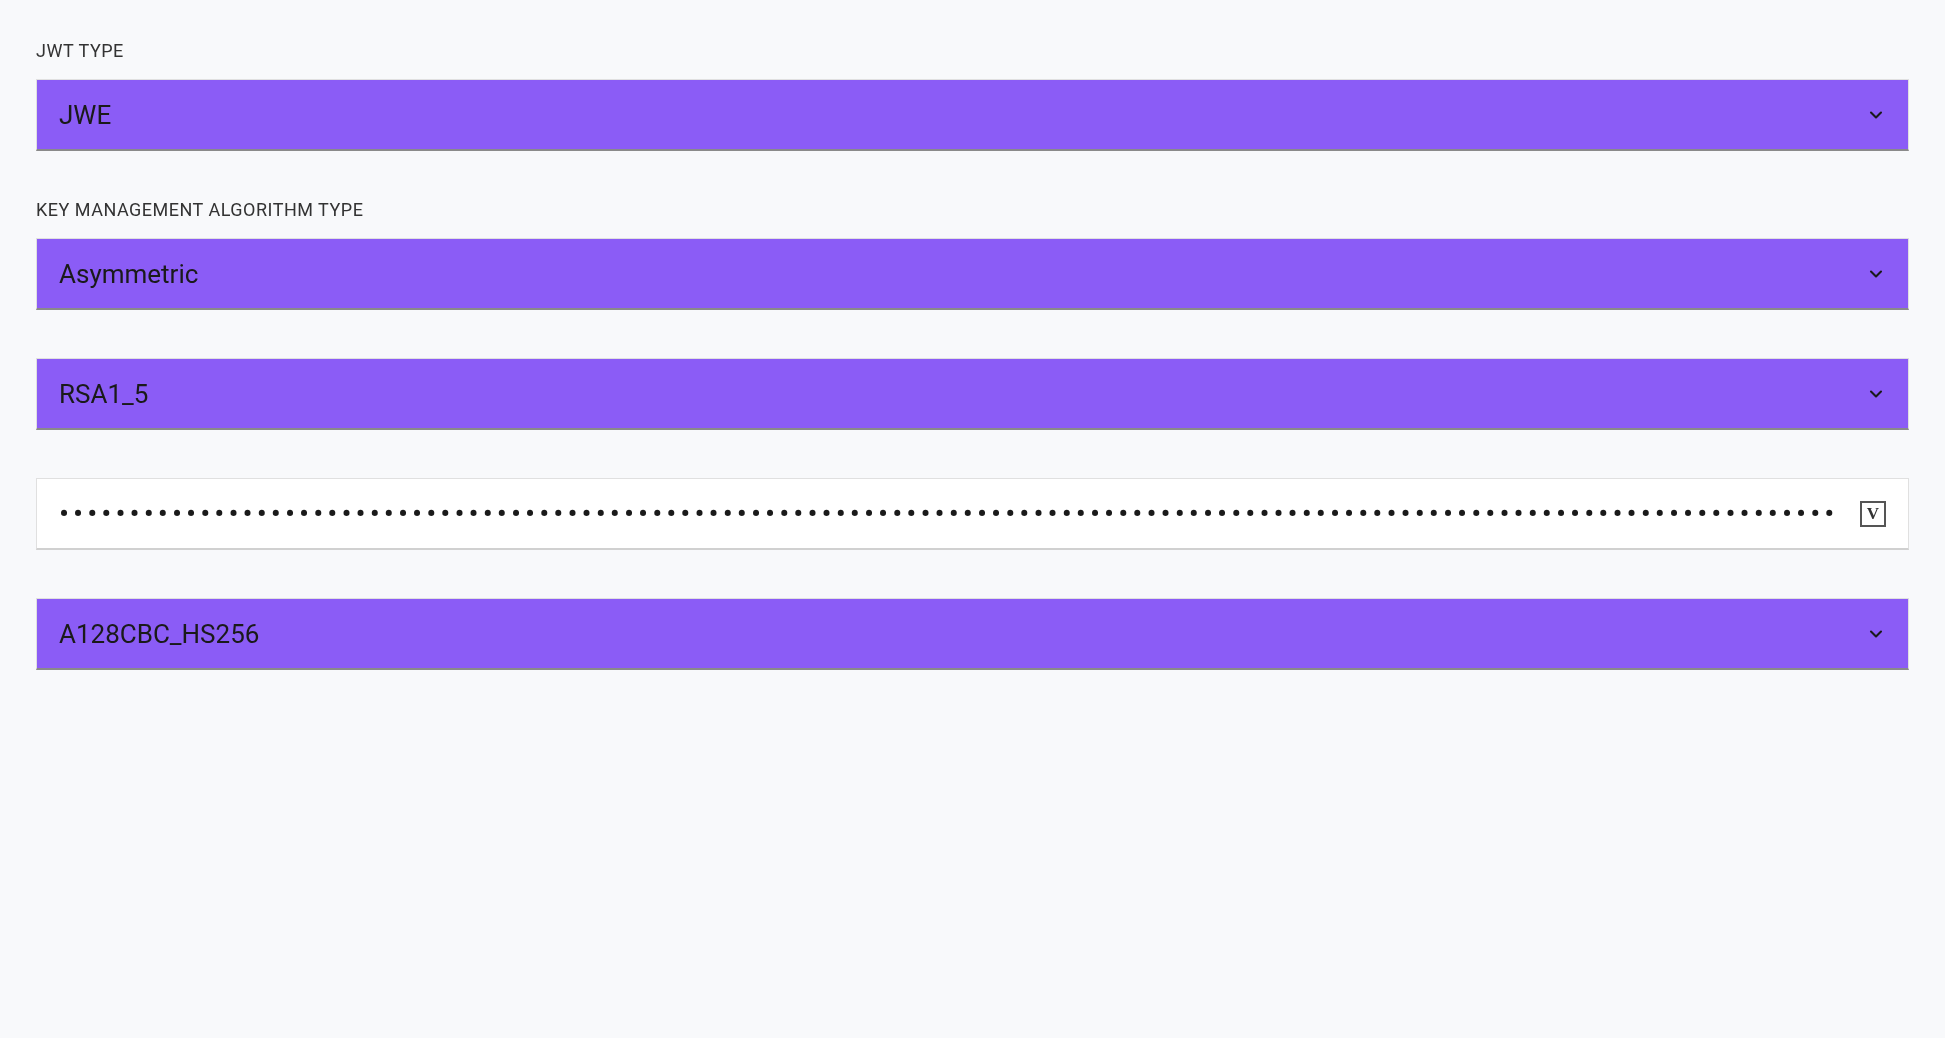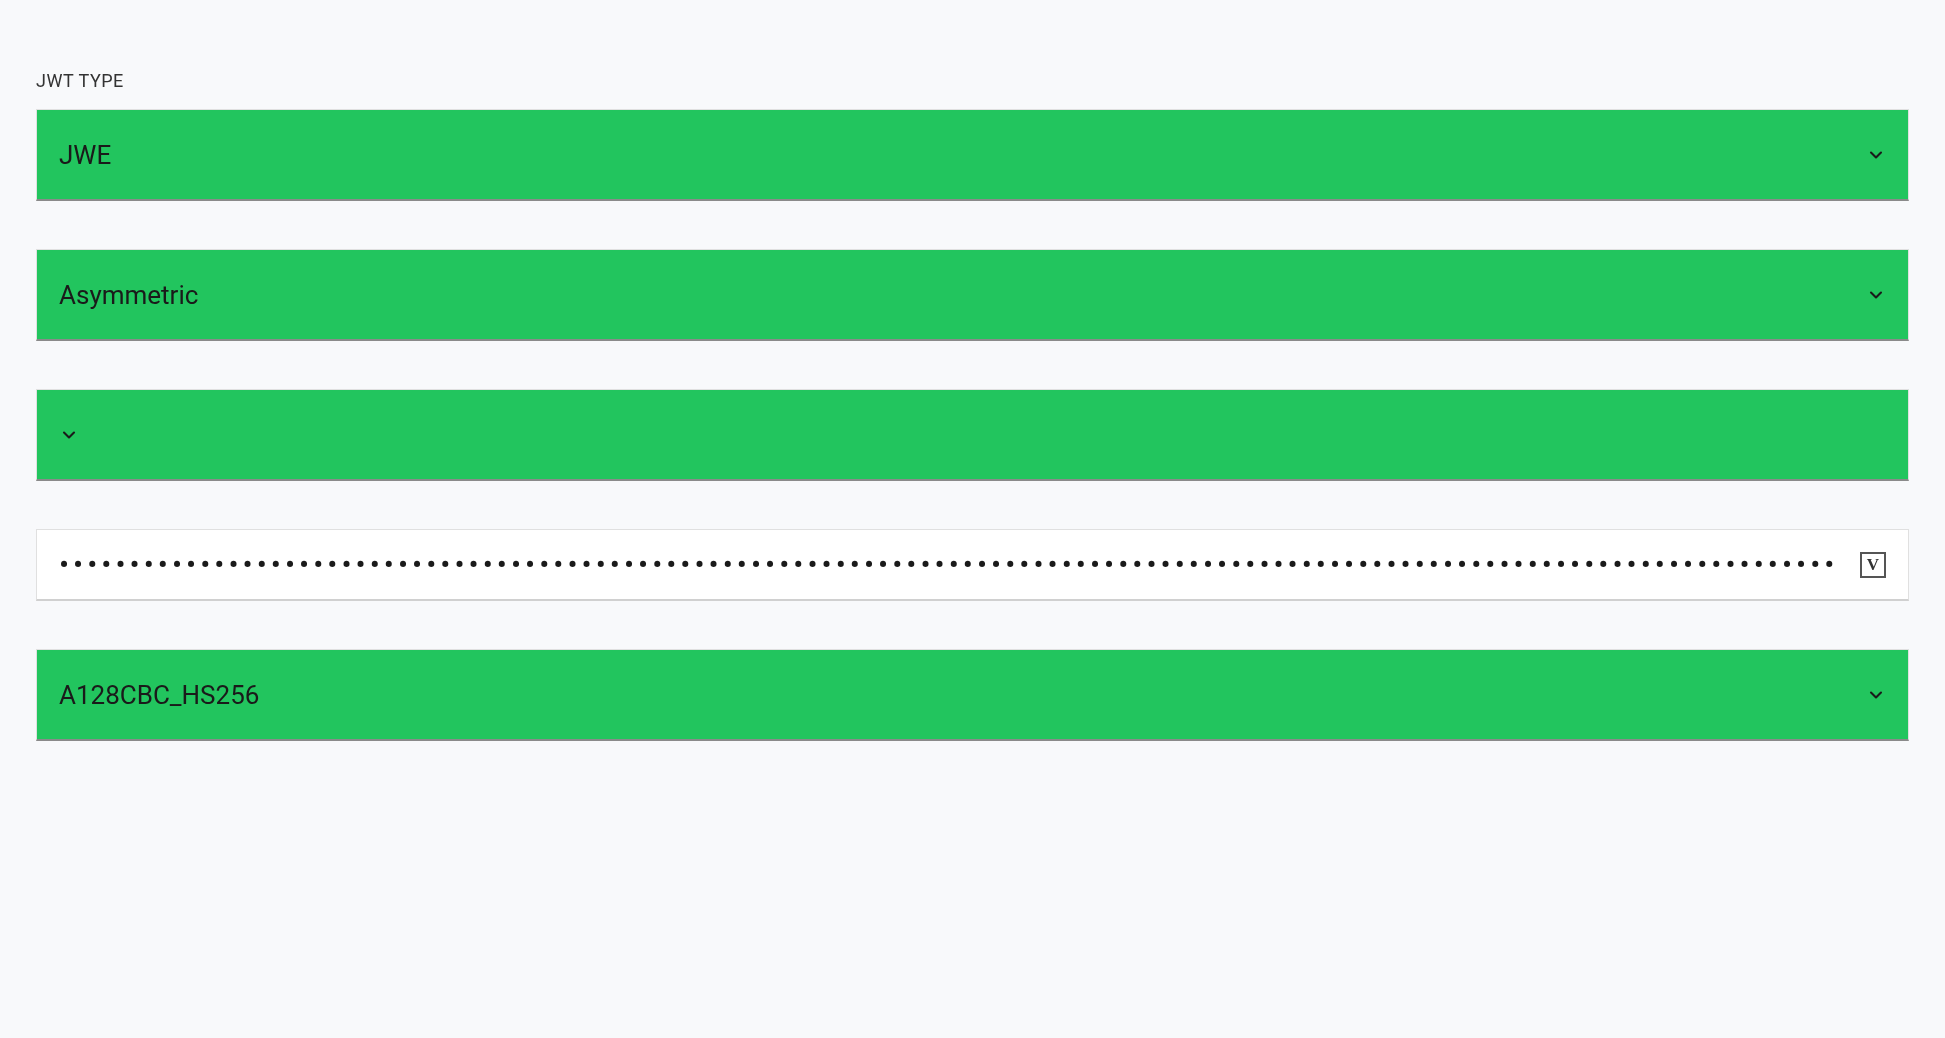--- a/index.html
+++ b/index.html
@@ -17,31 +17,30 @@
       margin-bottom: 48px;
     }
     .form-label {
       display: block;
       font-size: 18px;
       letter-spacing: 0.5px;
       color: #333;
       margin-bottom: 18px;
       font-weight: 400;
       text-transform: uppercase;
-      margin-top: 30px;
     }
     .select-wrapper {
       position: relative;
-      background: #22c55e;
+      background: #8b5cf6;
       border: 1px solid #e0e0e0;
       border-bottom: 2px solid #8a8a8a;
       display: flex;
       align-items: center;
       padding: 0 22px;
-      height: 92px;
+      height: 72px;
       cursor: pointer;
     }
     .select-value {
       flex: 1;
       font-size: 26px;
       color: #1a1a1a;
       font-weight: 400;
     }
     .chevron {
       width: 20px;
@@ -99,32 +98,34 @@
     <span class="select-value">JWE</span>
     <span class="chevron">
       <svg viewBox="0 0 24 24" fill="none" stroke="#1a1a1a" stroke-width="2.5" stroke-linecap="round" stroke-linejoin="round">
           <polyline points="6 9 12 15 18 9"></polyline>
         </svg>
     </span>
   </div>
 </div>
 
 <div class="form-group">
+  <label class="form-label">KEY MANAGEMENT ALGORITHM TYPE</label>
   <div class="select-wrapper">
     <span class="select-value">Asymmetric</span>
     <span class="chevron">
       <svg viewBox="0 0 24 24" fill="none" stroke="#1a1a1a" stroke-width="2.5" stroke-linecap="round" stroke-linejoin="round">
           <polyline points="6 9 12 15 18 9"></polyline>
         </svg>
     </span>
   </div>
 </div>
 
 <div class="form-group">
   <div class="select-wrapper">
+    <span class="select-value">RSA1_5</span>
     <span class="chevron">
       <svg viewBox="0 0 24 24" fill="none" stroke="#1a1a1a" stroke-width="2.5" stroke-linecap="round" stroke-linejoin="round">
           <polyline points="6 9 12 15 18 9"></polyline>
         </svg>
     </span>
   </div>
 </div>
 
 <div class="form-group">
   <div class="input-wrapper">

